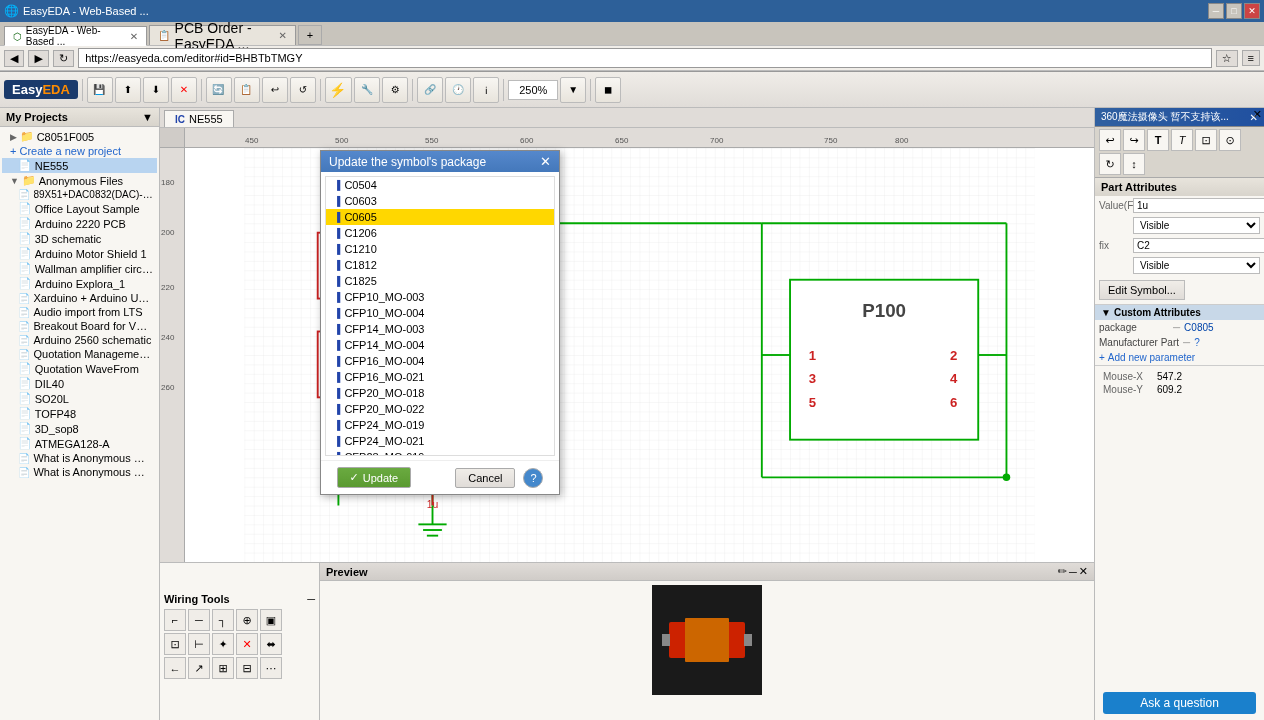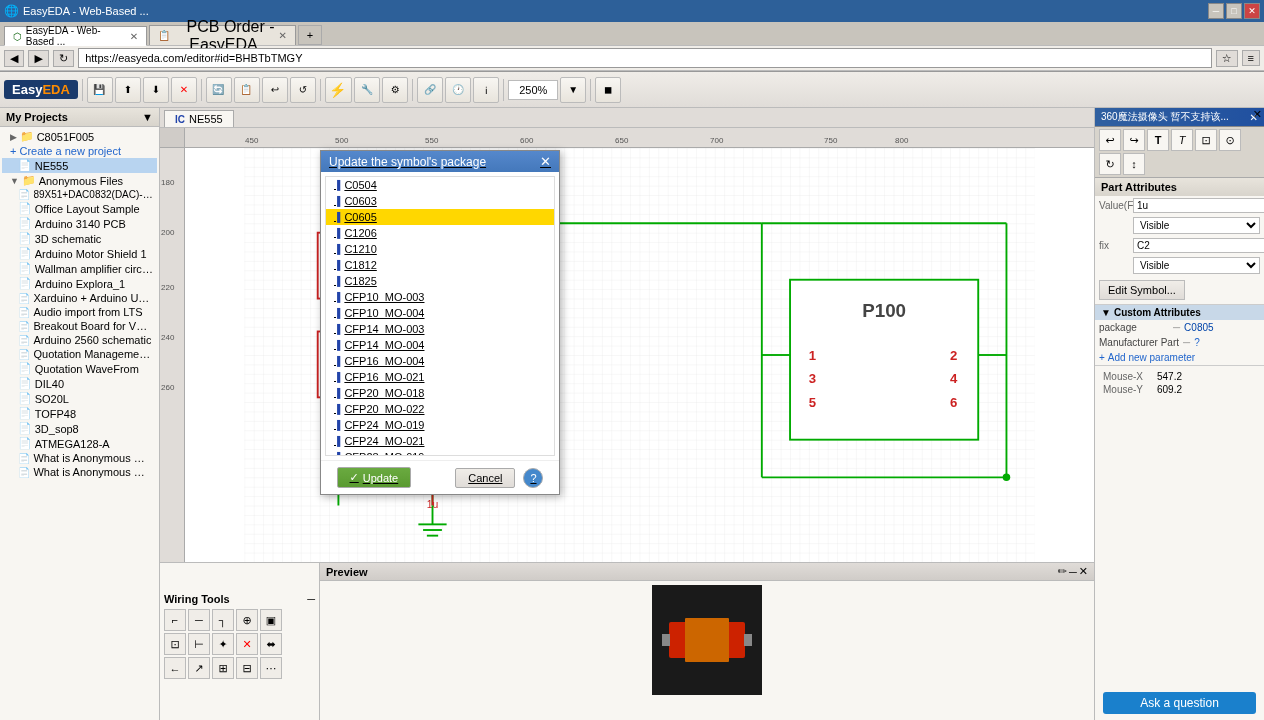--- a/index.html
+++ b/index.html
@@ -130,21 +130,21 @@
     </div>
   </div>
   <div class="tab-bar">
     <div class="tab active">
       <span style="color:#1a6b1a; font-size:10px;">⬡</span>
       <span style="max-width:100px; overflow:hidden; font-size:10px;">EasyEDA - Web-Based ...</span>
       <span class="close-x">✕</span>
     </div>
     <div class="tab">
       <span style="color:#4488cc; font-size:10px;">📋</span>
-      <span style="max-width:100px; overflow:hidden; font-size:16px;text-align:right;">PCB Order - EasyEDA ...</span>
+      <span style="max-width:100px; overflow:hidden; font-size:14px;">PCB Order - EasyEDA ...</span>
       <span class="close-x">✕</span>
     </div>
     <div style="width:24px; height:20px; background:#c8c4bc; border:1px solid #aaa; display:flex; align-items:center; justify-content:center; cursor:pointer; font-size:11px;">+</div>
   </div>
   <div class="address-bar">
     <button class="nav-btn">◀</button>
     <button class="nav-btn">▶</button>
     <button class="nav-btn">↻</button>
     <input class="url-box" type="text" value="https://easyeda.com/editor#id=BHBTbTMGY" style="">
     <button class="nav-btn">☆</button>
@@ -214,21 +214,21 @@
         <div class="tree-item" style="padding-left:16px; font-size:10px;">
           <span style="color:#4488cc;">📄</span>
           <span class="tree-text" style="font-size:10px;">89X51+DAC0832(DAC)-Imp</span>
         </div>
         <div class="tree-item" style="padding-left:16px;">
           <span style="color:#4488cc;">📄</span>
           <span class="tree-text">Office Layout Sample</span>
         </div>
         <div class="tree-item" style="padding-left:16px;">
           <span style="color:#4488cc;">📄</span>
-          <span class="tree-text">Arduino 3140 PCB</span>
+          <span class="tree-text">Arduino 2220 PCB</span>
         </div>
         <div class="tree-item" style="padding-left:16px;">
           <span style="color:#4488cc;">📄</span>
           <span class="tree-text">3D schematic</span>
         </div>
         <div class="tree-item" style="padding-left:16px;">
           <span style="color:#4488cc;">📄</span>
           <span class="tree-text">Arduino Motor Shield 1</span>
         </div>
         <div class="tree-item" style="padding-left:16px;">
@@ -529,21 +529,21 @@
       </div>
 
       <div style="margin-top:auto; padding:8px;">
         <button style="background:#1a80cc; color:white; border:none; padding:4px 12px; font-size:12px; cursor:pointer; width:100%; border-radius:3px;">Ask a question</button>
       </div>
     </div>
   </div>
 </div>
 
 <div class="dialog-overlay" style="position:fixed; top:70px; left:160px; right:170px; bottom:44px; pointer-events:none; z-index:500;">
-  <div class="dialog" style="position:absolute; top:80px; left:160px;text-decoration:underline;">
+  <div class="dialog" style="position:absolute; top:80px; left:160px;">
     <div class="dialog-title">
       <span>Update the symbol's package</span>
       <span class="close-x">✕</span>
     </div>
     <div class="dialog-list" id="dialog-list">
 
     <div class="dialog-item">
           <span class="item-icon">▐</span>
           <span>C0504</span>
         </div>

